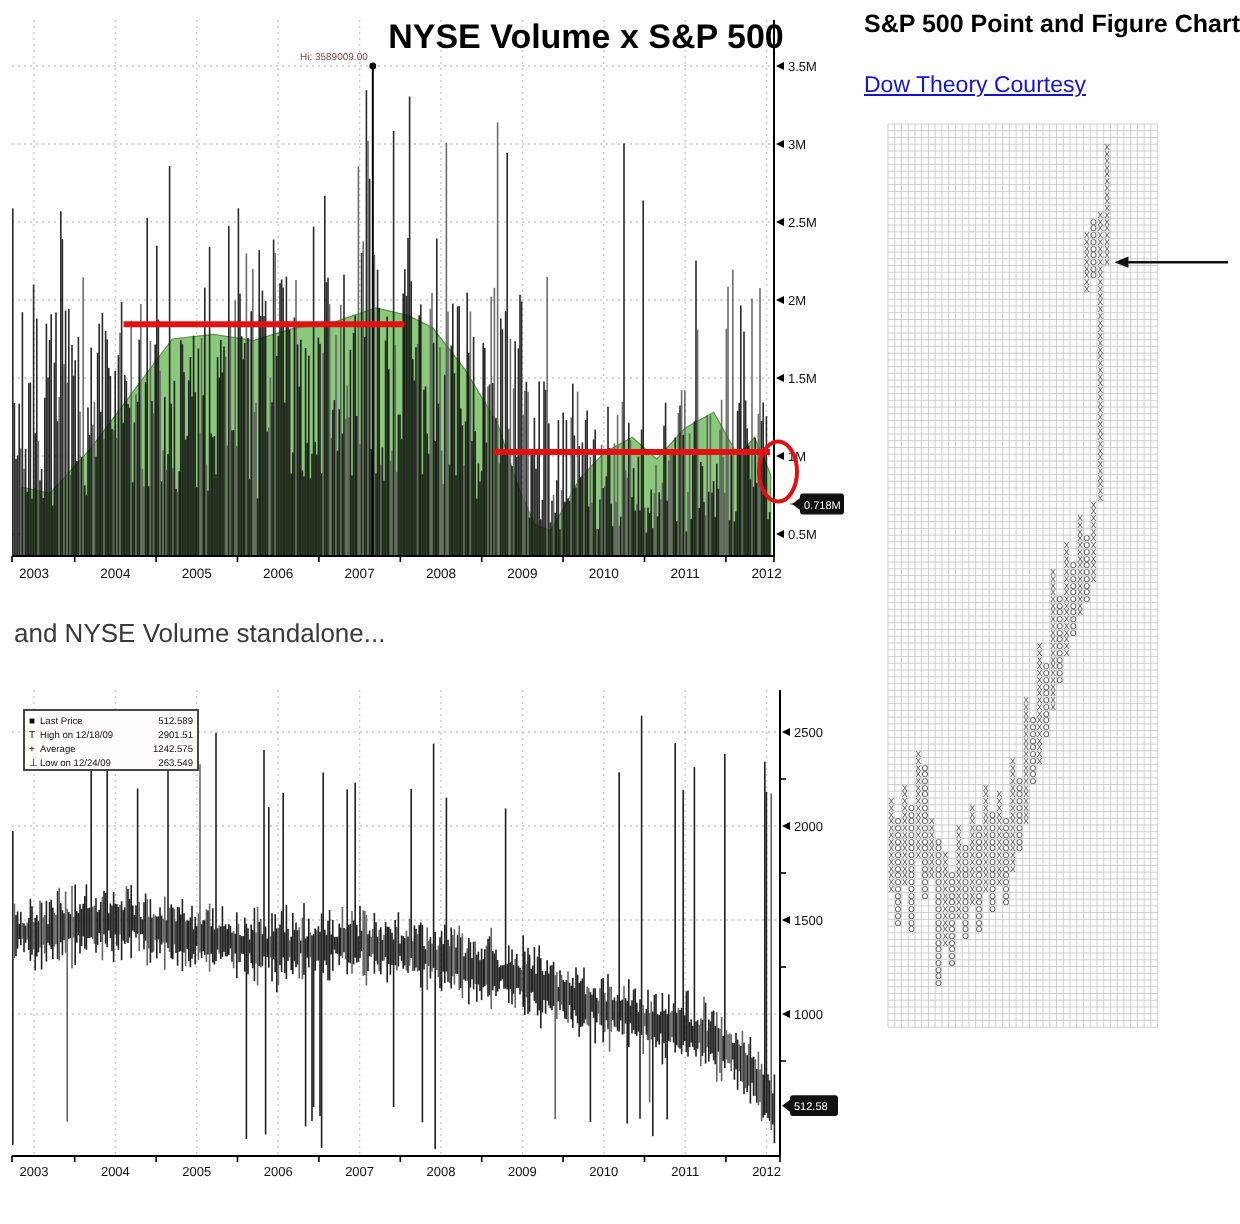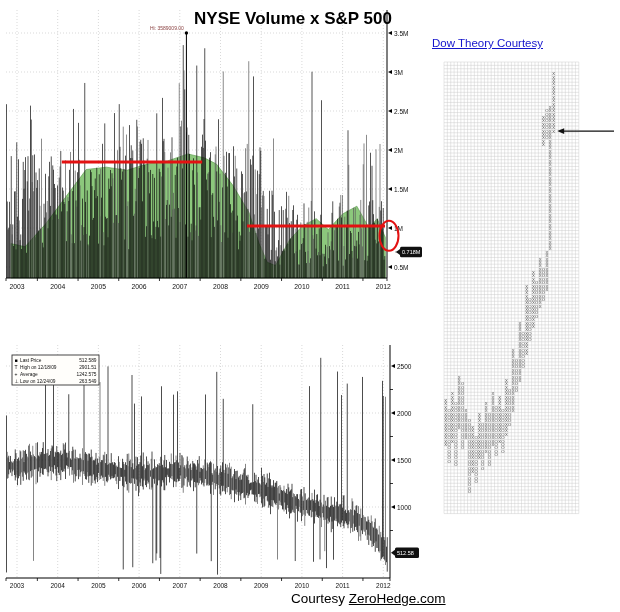--- a/index.html
+++ b/index.html
@@ -555,20 +555,21 @@
       <text x="342.6" y="289" font-size="6.8" fill="#111" text-anchor="middle">2011</text>
       <text x="383.3" y="289" font-size="6.8" fill="#111" text-anchor="middle">2012</text>
       <ellipse cx="389" cy="235.8" rx="9.5" ry="15" fill="none" stroke="#e31212" stroke-width="2"></ellipse>
       <line x1="395" y1="252" x2="413" y2="252" stroke="#808080" stroke-width="0.8"></line>
       <polygon points="396,252 400,249 400,255" fill="#101010"></polygon>
       <rect x="400" y="246.8" width="22" height="10.4" rx="1.5" fill="#101010"></rect>
       <text x="402" y="254.4" font-size="5.5" fill="#ffffff">0.718M</text>
       <text x="293" y="24" font-size="17" fill="#000" text-anchor="middle" font-weight="bold" font-family="&quot;Liberation Serif&quot;,&quot;DejaVu Serif&quot;,serif">NYSE Volume x S&amp;P 500</text>
     </svg>
 
+  <div id="mid-text" class="abs">and NYSE Volume standalone...</div>
 
   <svg id="bottom-chart" class="abs" style="left:0px;top:338px" width="425" height="256">
       <line x1="6" y1="28" x2="390" y2="28" stroke="#c8c8c8" stroke-width="0.7" stroke-dasharray="1,2"></line>
       <line x1="6" y1="75" x2="390" y2="75" stroke="#c8c8c8" stroke-width="0.7" stroke-dasharray="1,2"></line>
       <line x1="6" y1="122" x2="390" y2="122" stroke="#c8c8c8" stroke-width="0.7" stroke-dasharray="1,2"></line>
       <line x1="6" y1="169" x2="390" y2="169" stroke="#c8c8c8" stroke-width="0.7" stroke-dasharray="1,2"></line>
       <line x1="17" y1="7" x2="17" y2="240" stroke="#c8c8c8" stroke-width="0.7" stroke-dasharray="1,2"></line>
       <line x1="57.7" y1="7" x2="57.7" y2="240" stroke="#c8c8c8" stroke-width="0.7" stroke-dasharray="1,2"></line>
       <line x1="98.4" y1="7" x2="98.4" y2="240" stroke="#c8c8c8" stroke-width="0.7" stroke-dasharray="1,2"></line>
       <line x1="139.10000000000002" y1="7" x2="139.10000000000002" y2="240" stroke="#c8c8c8" stroke-width="0.7" stroke-dasharray="1,2"></line>
@@ -1103,20 +1104,21 @@
         <text x="96.5" y="31" font-size="4.8" fill="#111" text-anchor="end">2901.51</text>
         <text x="14.5" y="38" font-size="5" fill="#000">+</text>
         <text x="20" y="38" font-size="4.8" fill="#111">Average</text>
         <text x="96.5" y="38" font-size="4.8" fill="#111" text-anchor="end">1242.575</text>
         <text x="14.5" y="45" font-size="5" fill="#000">⊥</text>
         <text x="20" y="45" font-size="4.8" fill="#111">Low on 12/24/09</text>
         <text x="96.5" y="45" font-size="4.8" fill="#111" text-anchor="end">263.549</text>
       </g>
     </svg>
 
+  <div id="rp-title" class="abs">S&amp;P 500 Point and Figure Chart</div>
   <div id="rp-link" class="abs">Dow Theory Courtesy</div>
 
   <svg id="pnf-chart" class="abs" style="left:438px;top:56px" width="182" height="470">
       <line x1="6" y1="6" x2="6" y2="457.58000000000004" stroke="#c9c9c9" stroke-width="0.45"></line>
       <line x1="9.370000000000001" y1="6" x2="9.370000000000001" y2="457.58000000000004" stroke="#c9c9c9" stroke-width="0.45"></line>
       <line x1="12.74" y1="6" x2="12.74" y2="457.58000000000004" stroke="#c9c9c9" stroke-width="0.45"></line>
       <line x1="16.11" y1="6" x2="16.11" y2="457.58000000000004" stroke="#c9c9c9" stroke-width="0.45"></line>
       <line x1="19.48" y1="6" x2="19.48" y2="457.58000000000004" stroke="#c9c9c9" stroke-width="0.45"></line>
       <line x1="22.85" y1="6" x2="22.85" y2="457.58000000000004" stroke="#c9c9c9" stroke-width="0.45"></line>
       <line x1="26.22" y1="6" x2="26.22" y2="457.58000000000004" stroke="#c9c9c9" stroke-width="0.45"></line>
@@ -1828,14 +1830,13 @@
         <text x="115.525" y="63.02" font-size="4.2" fill="#444444" text-anchor="middle">X</text>
         <text x="115.525" y="66.39" font-size="4.2" fill="#444444" text-anchor="middle">X</text>
         <text x="115.525" y="69.75999999999999" font-size="4.2" fill="#444444" text-anchor="middle">X</text>
         <text x="115.525" y="73.13" font-size="4.2" fill="#444444" text-anchor="middle">X</text>
         <text x="115.525" y="76.5" font-size="4.2" fill="#444444" text-anchor="middle">X</text>
       </g>
       <line x1="125.21000000000001" y1="75.10000000000001" x2="176" y2="75.10000000000001" stroke="#111" stroke-width="1.2"></line>
       <polygon points="119.21000000000001,75.10000000000001 126.21000000000001,72.30000000000001 126.21000000000001,77.9" fill="#111"></polygon>
     </svg>
 
-  <div id="footer" class="abs"><span>Courtesy </span><a>ZeroHedge.com</a></div>
 </div>
 
 </body></html>

